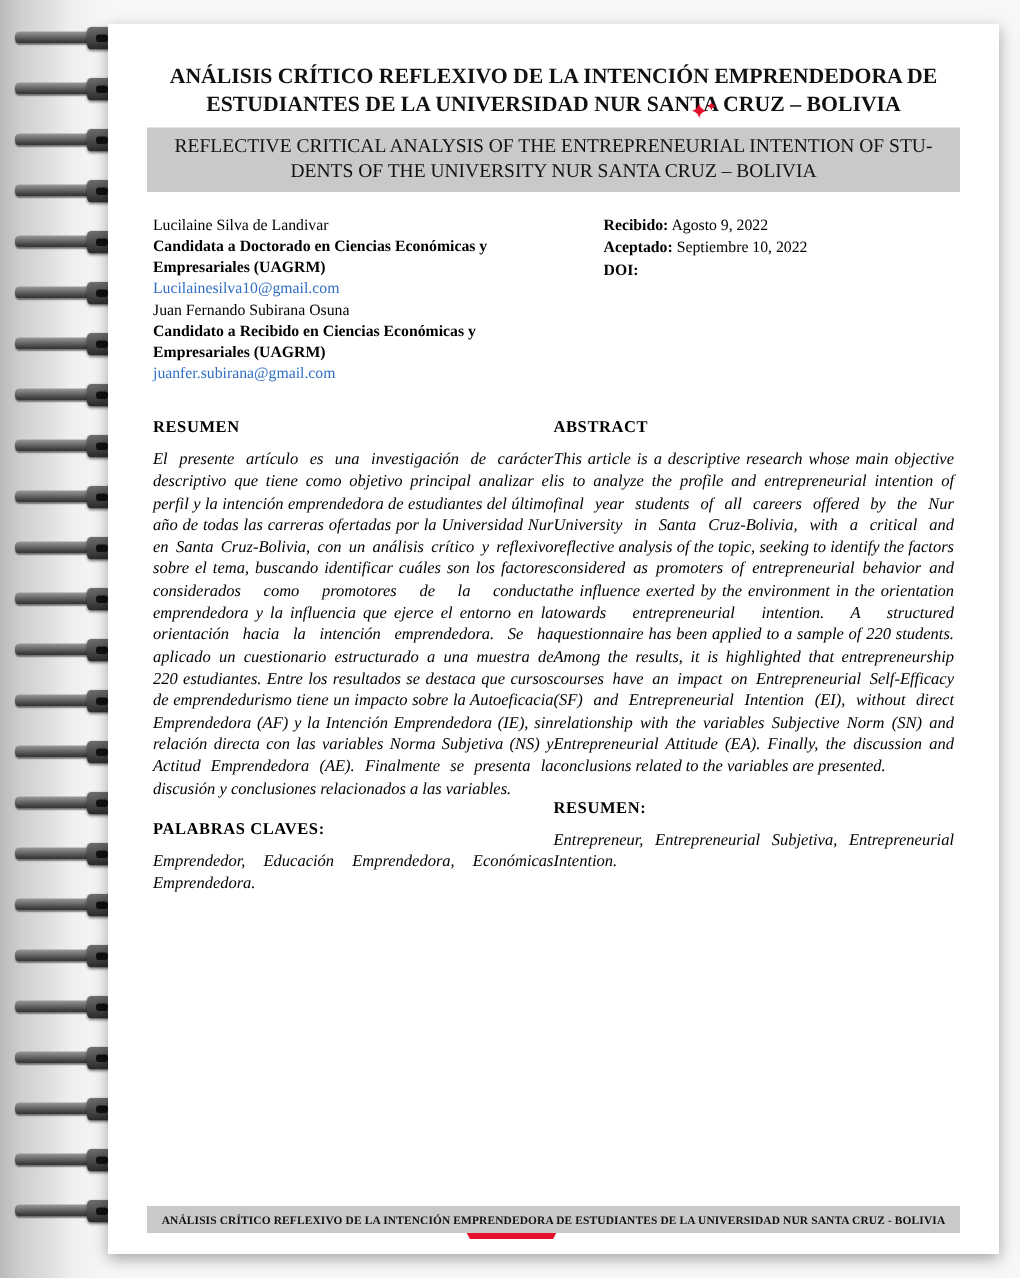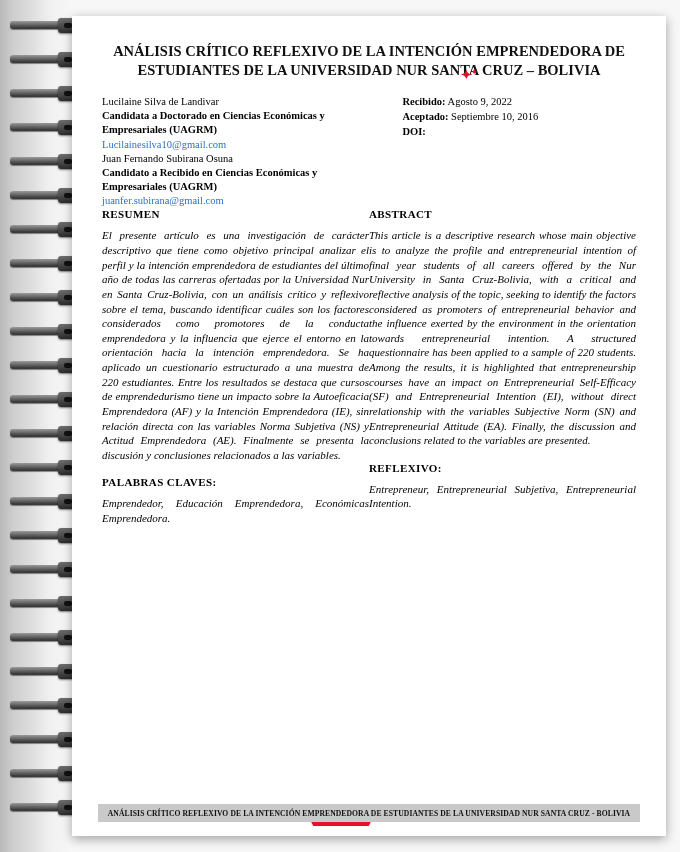--- a/index.html
+++ b/index.html
@@ -105,21 +105,21 @@
     display:flex;margin-top:16px;font-size:10.5px;line-height:1.35;gap:23px;
   }
   .meta .left{width:52%;padding-left:4px;}
   .meta .right{width:48%;margin-left:20px;}
   .meta b{font-weight:bold;}
   .mail{color:#2f6fc4;}
   .meta .right .row{margin-bottom:1px;}
 
   
   .cols{
-    display:flex;padding:0 4px;
+    display:flex;margin-top:22px;padding:0 4px;
   }
   .col{width:50%;}
   .h{
     font-weight:bold;font-size:11px;letter-spacing:.4px;margin-bottom:8px;
   }
   .p{
     font-size:11px;line-height:1.33;text-align:justify;
     hyphens:auto;
     font-style:italic;
   }
@@ -275,52 +275,53 @@
       </div>
     </div>
 
   <div class="paper">
     <div class="paper-inner">
 
 
       <div class="sparkle">✦<span class="s2">✦</span></div>
 
       <div class="title-es">ANÁLISIS CRÍTICO REFLEXIVO DE LA INTENCIÓN EMPRENDEDORA DE ESTUDIANTES DE LA UNIVERSIDAD NUR SANTA CRUZ – BOLIVIA</div>
+      <div class="title-en">REFLECTIVE CRITICAL ANALYSIS OF THE ENTREPRENEURIAL INTENTION OF STU-DENTS OF THE UNIVERSITY NUR SANTA CRUZ – BOLIVIA</div>
 
       <div class="meta">
         <div class="left">
           <div>Lucilaine Silva de Landivar</div>
           <div><b>Candidata a Doctorado en Ciencias Económicas y</b></div>
           <div><b>Empresariales (UAGRM)</b></div>
           <div class="mail">Lucilainesilva10@gmail.com</div>
           <div>Juan Fernando Subirana Osuna</div>
           <div><b>Candidato a Recibido en Ciencias Económicas y</b></div>
           <div><b>Empresariales (UAGRM)</b></div>
           <div class="mail">juanfer.subirana@gmail.com</div>
         </div>
         <div class="right">
           <div class="row"><b>Recibido:</b> <span>Agosto 9, 2022</span></div>
-          <div class="row"><b>Aceptado:</b> <span>Septiembre 10, 2016</span></div>
+          <div class="row"><b>Aceptado:</b> <span>Septiembre 10, 2022</span></div>
           <div class="row"><b>DOI:</b> <span></span></div>
         </div>
       </div>
 
       <div class="cols">
         <div class="col">
           <div class="h">RESUMEN</div>
           <div class="p">El presente artículo es una investigación de carácter descriptivo que tiene como objetivo principal analizar el perfil y la intención emprendedora de estudiantes del último año de todas las carreras ofertadas por la Universidad Nur en Santa Cruz-Bolivia, con un análisis crítico y reflexivo sobre el tema, buscando identificar cuáles son los factores considerados como promotores de la conducta emprendedora y la influencia que ejerce el entorno en la orientación hacia la intención emprendedora. Se ha aplicado un cuestionario estructurado a una muestra de 220 estudiantes. Entre los resultados se destaca que cursos de emprendedurismo tiene un impacto sobre la Autoeficacia Emprendedora (AF) y la Intención Emprendedora (IE), sin relación directa con las variables Norma Subjetiva (NS) y Actitud Emprendedora (AE). Finalmente se presenta la discusión y conclusiones relacionados a las variables.</div>
           <div class="sp"></div>
           <div class="h">PALABRAS CLAVES:</div>
           <div class="p">Emprendedor, Educación Emprendedora, Económicas Emprendedora.</div>
         </div>
         <div class="col">
           <div class="h">ABSTRACT</div>
           <div class="p">This article is a descriptive research whose main objective is to analyze the profile and entrepreneurial intention of final year students of all careers offered by the Nur University in Santa Cruz-Bolivia, with a critical and reflective analysis of the topic, seeking to identify the factors considered as promoters of entrepreneurial behavior and the influence exerted by the environment in the orientation towards entrepreneurial intention. A structured questionnaire has been applied to a sample of 220 students. Among the results, it is highlighted that entrepreneurship courses have an impact on Entrepreneurial Self-Efficacy (SF) and Entrepreneurial Intention (EI), without direct relationship with the variables Subjective Norm (SN) and Entrepreneurial Attitude (EA). Finally, the discussion and conclusions related to the variables are presented.</div>
           <div class="sp"></div>
-          <div class="h">REFLEXIVO:</div>
+          <div class="h">RESUMEN:</div>
           <div class="p">Entrepreneur, Entrepreneurial Subjetiva, Entrepreneurial Intention.</div>
         </div>
       </div>
 
       <div class="footer">
         <div class="foot-rule"></div>
         <div class="pagerange">70-87</div>
         <div class="issn">ISSN ONLINE 2521-2737 |REV.INV.&amp;NEG |V.15 | N°26 |AÑO 2022</div>
         <div class="runner">ANÁLISIS CRÍTICO REFLEXIVO DE LA INTENCIÓN EMPRENDEDORA DE ESTUDIANTES DE LA UNIVERSIDAD NUR SANTA CRUZ  -  BOLIVIA</div>
       </div>

